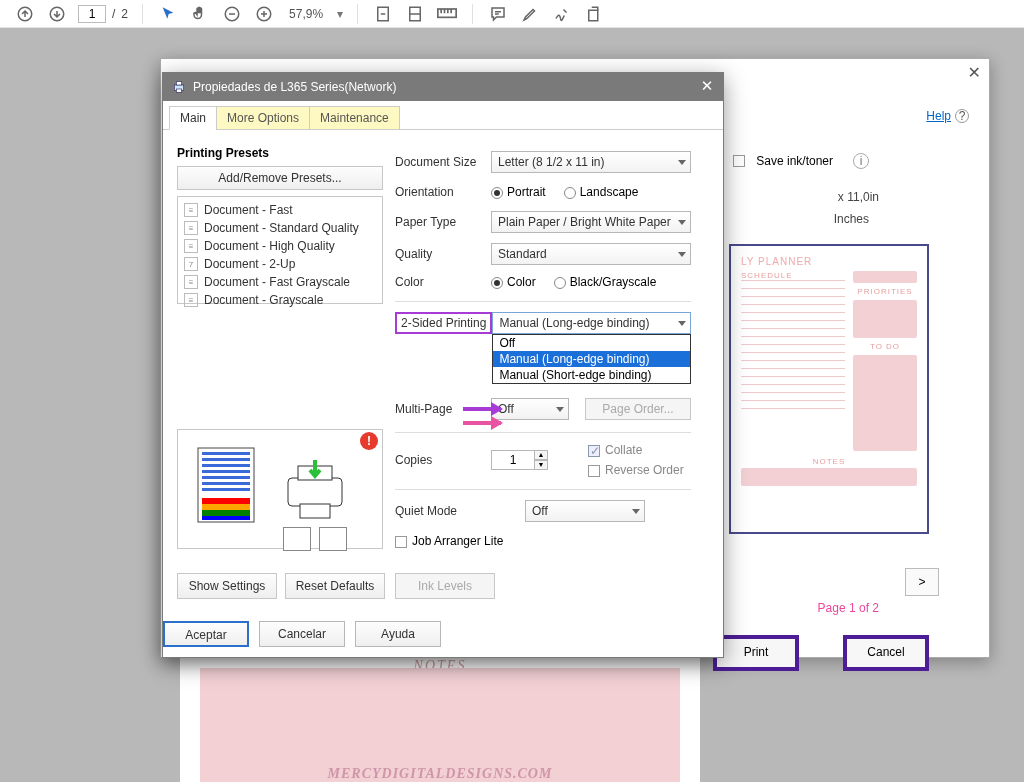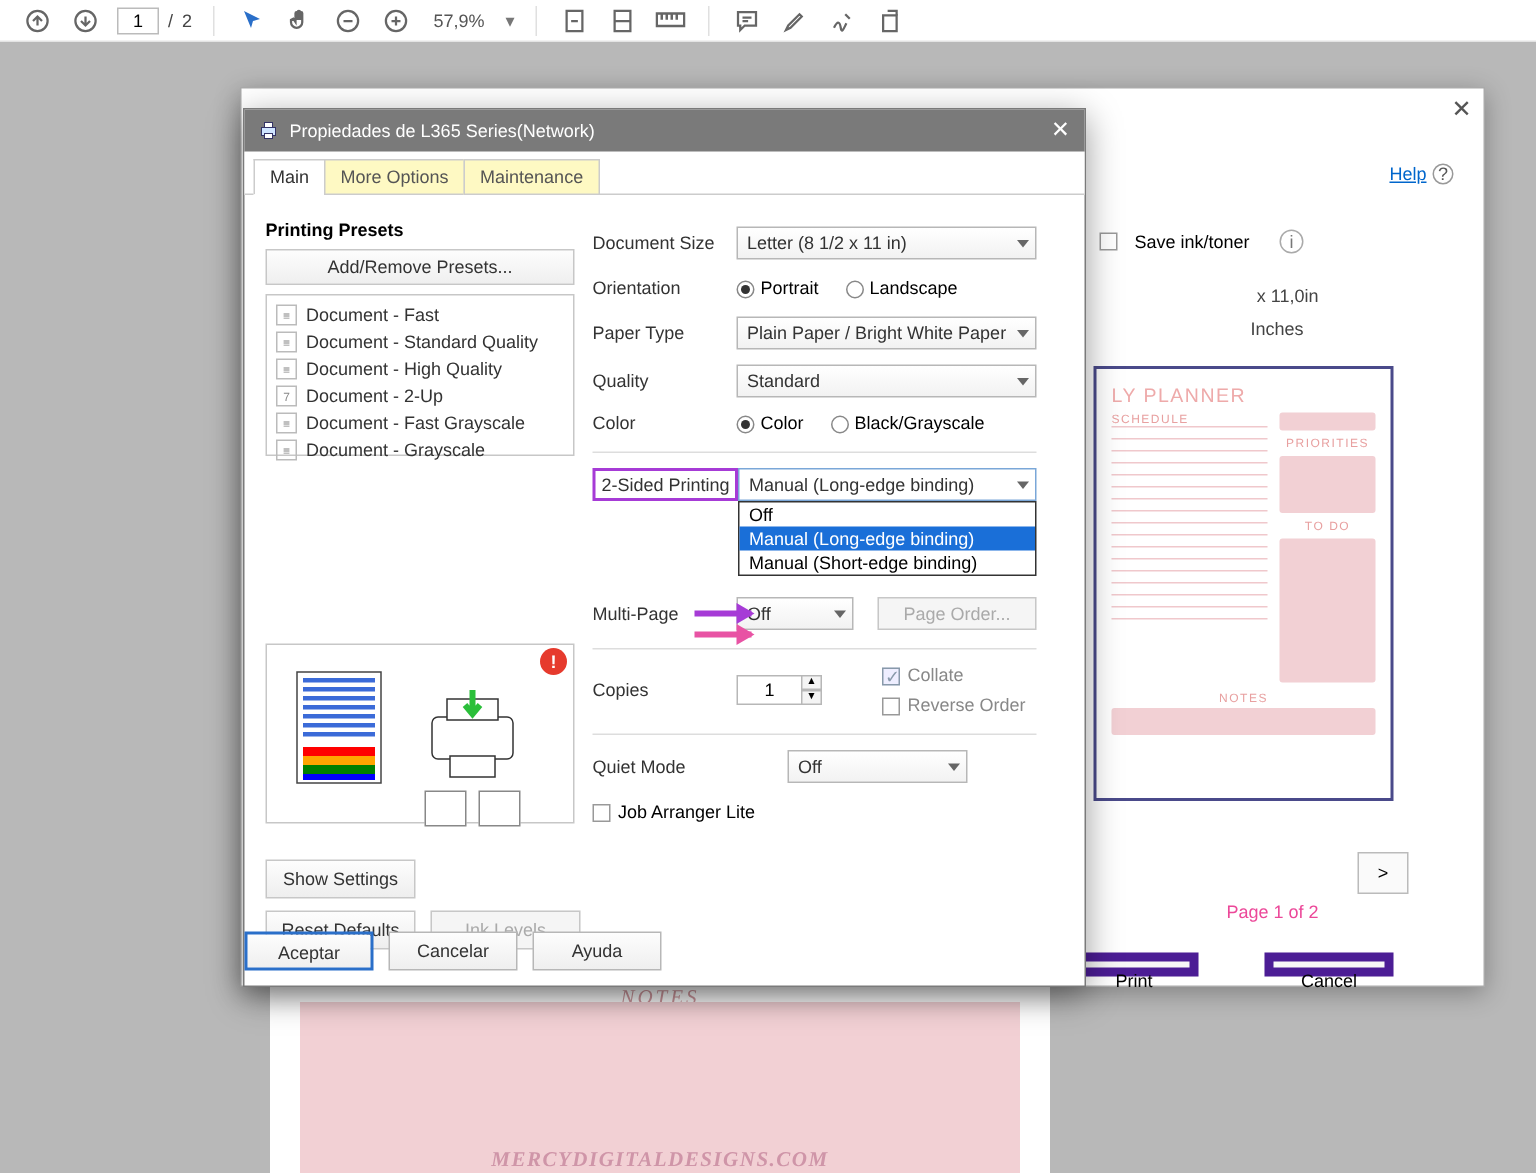--- a/index.html
+++ b/index.html
@@ -20,28 +20,28 @@
   .print-dialog .close-x { position:absolute; top:4px; right:8px; font-size:16px; color:#555;}
   .help-link { position:absolute; right:20px; top:50px; color:#0066cc; text-decoration:underline;}
   .help-q { display:inline-block; width:14px;height:14px;border:1px solid #999;border-radius:50%;text-align:center;line-height:13px;margin-left:4px;color:#555;}
   .saveink-row { position:absolute; right:120px; top:94px; display:flex; align-items:center; gap:6px;}
   .info-i { width:16px;height:16px;border:1px solid #aaa;border-radius:50%;text-align:center;line-height:14px;color:#777; margin-left:14px;}
   .dims { position:absolute; right:110px; top:131px; color:#444;}
   .units { position:absolute; right:120px; top:153px; color:#444;}
 
   .preview-box { position:absolute; right:60px; top:185px; width:200px; height:290px; border:2px solid #4a4a8a;}
   .planner { padding:10px; font-family: serif;}
-  .planner-title { color:#eaa; font-size:13px; letter-spacing:1px; margin-bottom:4px;}
+  .planner-title { color:#eaa; font-size:10px; letter-spacing:1px; margin-bottom:4px;}
   .planner-sub { color:#e8a0a0; font-size:8px; letter-spacing:1px;}
   .pink-block { background:#f2d0d4; border-radius:2px;}
   .planner-lines { border-top:1px solid #f0c8cc;}
   .planner-lines div{ height:8px; border-bottom:1px solid #f0c8cc;}
   .page-indicator { position:absolute; right:110px; top:542px; color:#ec4899;}
   .nav-btn { position:absolute; right:50px; top:509px; width:34px; height:28px; border:1px solid #bbb; background:#fafafa; text-align:center; line-height:26px;}
-  .print-btn, .cancel-btn { position:absolute; top:576px; width:86px; height:16px; border:6px solid #4c1d95; background:#f7f7f7; text-align:center; line-height:26px;}
+  .print-btn, .cancel-btn { position:absolute; top:576px; width:86px; height:36px; border:4px solid #4c1d95; background:#f7f7f7; text-align:center; line-height:26px;}
   .print-btn { right:190px;}
   .cancel-btn { right:60px;}
 
   
   .doc-behind { position:absolute; left:180px; top:630px; width:520px; height:150px; background:#fff;}
   .doc-behind .notes-pink{position:absolute; left:20px; top:10px; right:20px; height:120px; background:#f2d0d4;}
   .doc-behind .notes-title{position:absolute; left:0; right:0; top:0; text-align:center; color:#d19aa0; font-style:italic; font-family:serif; font-size:14px; letter-spacing:2px;}
   .doc-behind .watermark{position:absolute; left:0; right:0; bottom:26px; text-align:center; color:#cf95a8; font-style:italic; font-weight:bold; font-family:serif; font-size:14px; letter-spacing:1px;}
 
   
@@ -86,21 +86,21 @@
   .arrow-pink { background:#e853a4;}
   .arrow-pink::after{border-left:12px solid #e853a4;}
 
   .copies-input { width:44px; height:20px; border:1px solid #b7b7b7; text-align:center;}
   .spin { display:inline-flex; flex-direction:column; margin-left:-1px;}
   .spin div{width:14px;height:10px;border:1px solid #b7b7b7;background:#f4f4f4;font-size:7px;text-align:center;line-height:8px;}
 
   .preview-illus { position:absolute; left:14px; top:356px; width:206px; height:120px; border:1px solid #c7c7c7; background:#fff;}
   .alert-dot { position:absolute; right:4px; top:2px; width:18px;height:18px;background:#e63a2d;border-radius:50%;color:#fff;text-align:center;line-height:18px;font-weight:bold;}
 
-  .lower-btns { position:absolute; left:14px; top:500px; display:flex; flex-direction:column; gap:8px;}
+  .lower-btns { position:absolute; left:14px; top:500px; display:flex; flex-direction:row; gap:8px;}
   .std-btn { width:100px; height:26px; border:1px solid #c7c7c7; background:linear-gradient(#fdfdfd,#eeeeee); text-align:center; line-height:24px; color:#333;}
   .std-btn.disabled{color:#aaa; background:#f5f5f5;}
   .btn-row2 { display:flex; gap:10px;}
 
   .dlg-footer { position:absolute; left:0; right:0; bottom:10px; display:flex; gap:10px; padding-right:14px;}
   .dlg-btn { width:86px; height:26px; border:1px solid #b7b7b7; background:linear-gradient(#fdfdfd,#efefef); text-align:center; line-height:24px; color:#333;}
   .dlg-btn.primary { border:2px solid #2a6fc9;}
 
   .small-select { width:86px;}
   .po-btn { width:106px; height:22px; border:1px solid #c7c7c7; background:#f5f5f5; color:#aaa; text-align:center; line-height:20px; margin-left:16px;}

